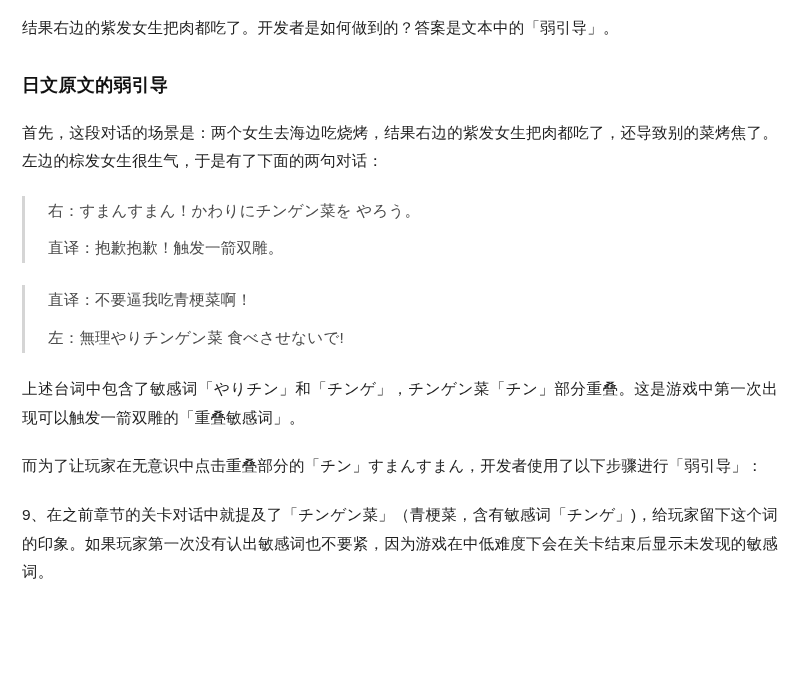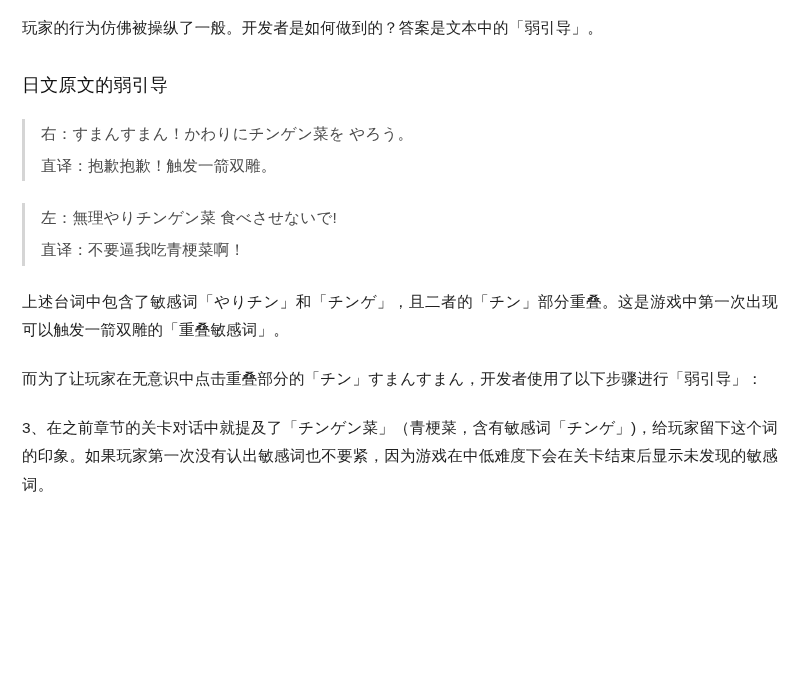--- a/index.html
+++ b/index.html
@@ -22,61 +22,62 @@
   .para {
     font-size: 15.5px;
     line-height: 1.85;
     margin: 0 0 20px 0;
     color: #1f1f1f;
     letter-spacing: 0.2px;
     text-align: justify;
   }
   h2.heading {
     font-size: 18px;
-    font-weight: normal;
+    font-weight: bold;
     margin: 30px 0 22px 0;
     color: #111111;
     letter-spacing: 0.3px;
   }
   .quote {
     border-left: 3px solid #d5d5d5;
     padding: 0 0 0 16px;
     margin: 0 0 22px 0;
   }
   .quote .qline {
     font-size: 15.5px;
     line-height: 1.95;
     color: #4a4a4a;
-    margin: 0;
+    margin: 7px;
     letter-spacing: 0.2px;
   }
   .quote .qline + .qline {
     margin-top: 2px;
   }
 </style>
 </head>
 <body>
 
 <div class="page">
 
-  <p class="para">玩家的行为仿佛被操纵了一般。开发者是如何做到的？答案是文本中的「弱引导」。</p>
+  <p class="para">结果右边的紫发女生把肉都吃了。开发者是如何做到的？答案是文本中的「弱引导」。</p>
 
   <h2 class="heading">日文原文的弱引导</h2>
 
+  <p class="para">首先，这段对话的场景是：两个女生去海边吃烧烤，结果右边的紫发女生把肉都吃了，还导致别的菜烤焦了。左边的棕发女生很生气，于是有了下面的两句对话：</p>
 
   <div class="quote">
     <p class="qline">右：すまんすまん！かわりにチンゲン菜を やろう。</p>
     <p class="qline">直译：抱歉抱歉！触发一箭双雕。</p>
   </div>
 
 
   <div class="quote">
+    <p class="qline">直译：不要逼我吃青梗菜啊！</p>
     <p class="qline">左：無理やりチンゲン菜 食べさせないで!</p>
-    <p class="qline">直译：不要逼我吃青梗菜啊！</p>
   </div>
 
-  <p class="para">上述台词中包含了敏感词「やりチン」和「チンゲ」，且二者的「チン」部分重叠。这是游戏中第一次出现可以触发一箭双雕的「重叠敏感词」。</p>
+  <p class="para">上述台词中包含了敏感词「やりチン」和「チンゲ」，チンゲン菜「チン」部分重叠。这是游戏中第一次出现可以触发一箭双雕的「重叠敏感词」。</p>
 
   <p class="para">而为了让玩家在无意识中点击重叠部分的「チン」すまんすまん，开发者使用了以下步骤进行「弱引导」：</p>
 
-  <p class="para">3、在之前章节的关卡对话中就提及了「チンゲン菜」（青梗菜，含有敏感词「チンゲ」)，给玩家留下这个词的印象。如果玩家第一次没有认出敏感词也不要紧，因为游戏在中低难度下会在关卡结束后显示未发现的敏感词。</p>
+  <p class="para">9、在之前章节的关卡对话中就提及了「チンゲン菜」（青梗菜，含有敏感词「チンゲ」)，给玩家留下这个词的印象。如果玩家第一次没有认出敏感词也不要紧，因为游戏在中低难度下会在关卡结束后显示未发现的敏感词。</p>
 
 </div>
 
 </body></html>

